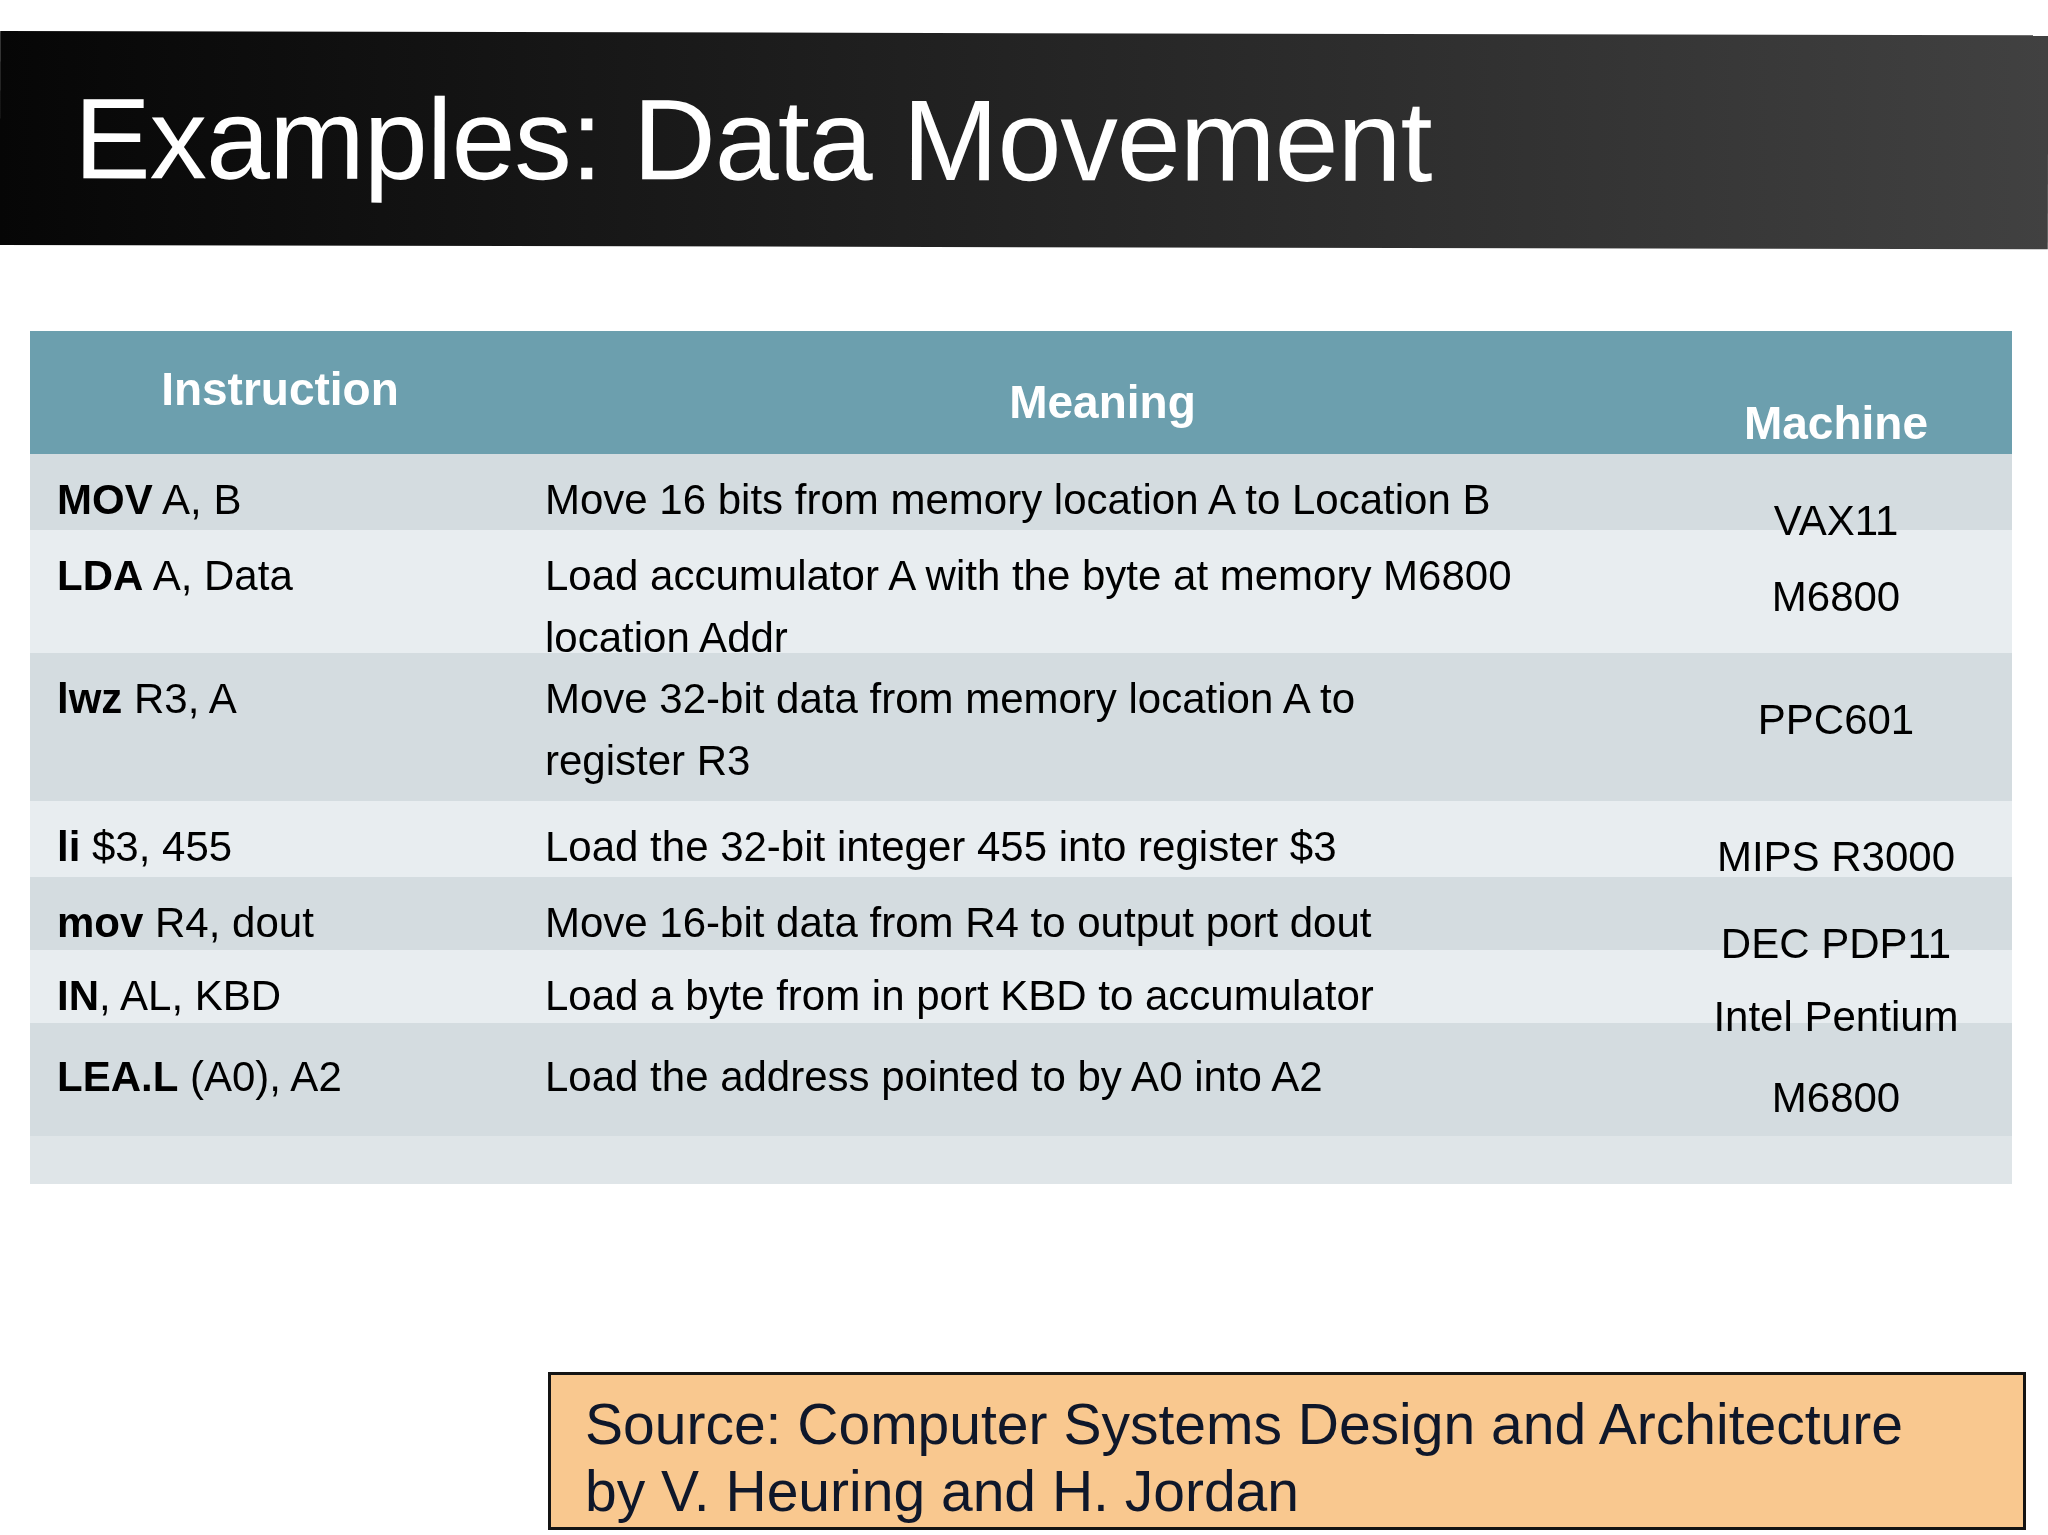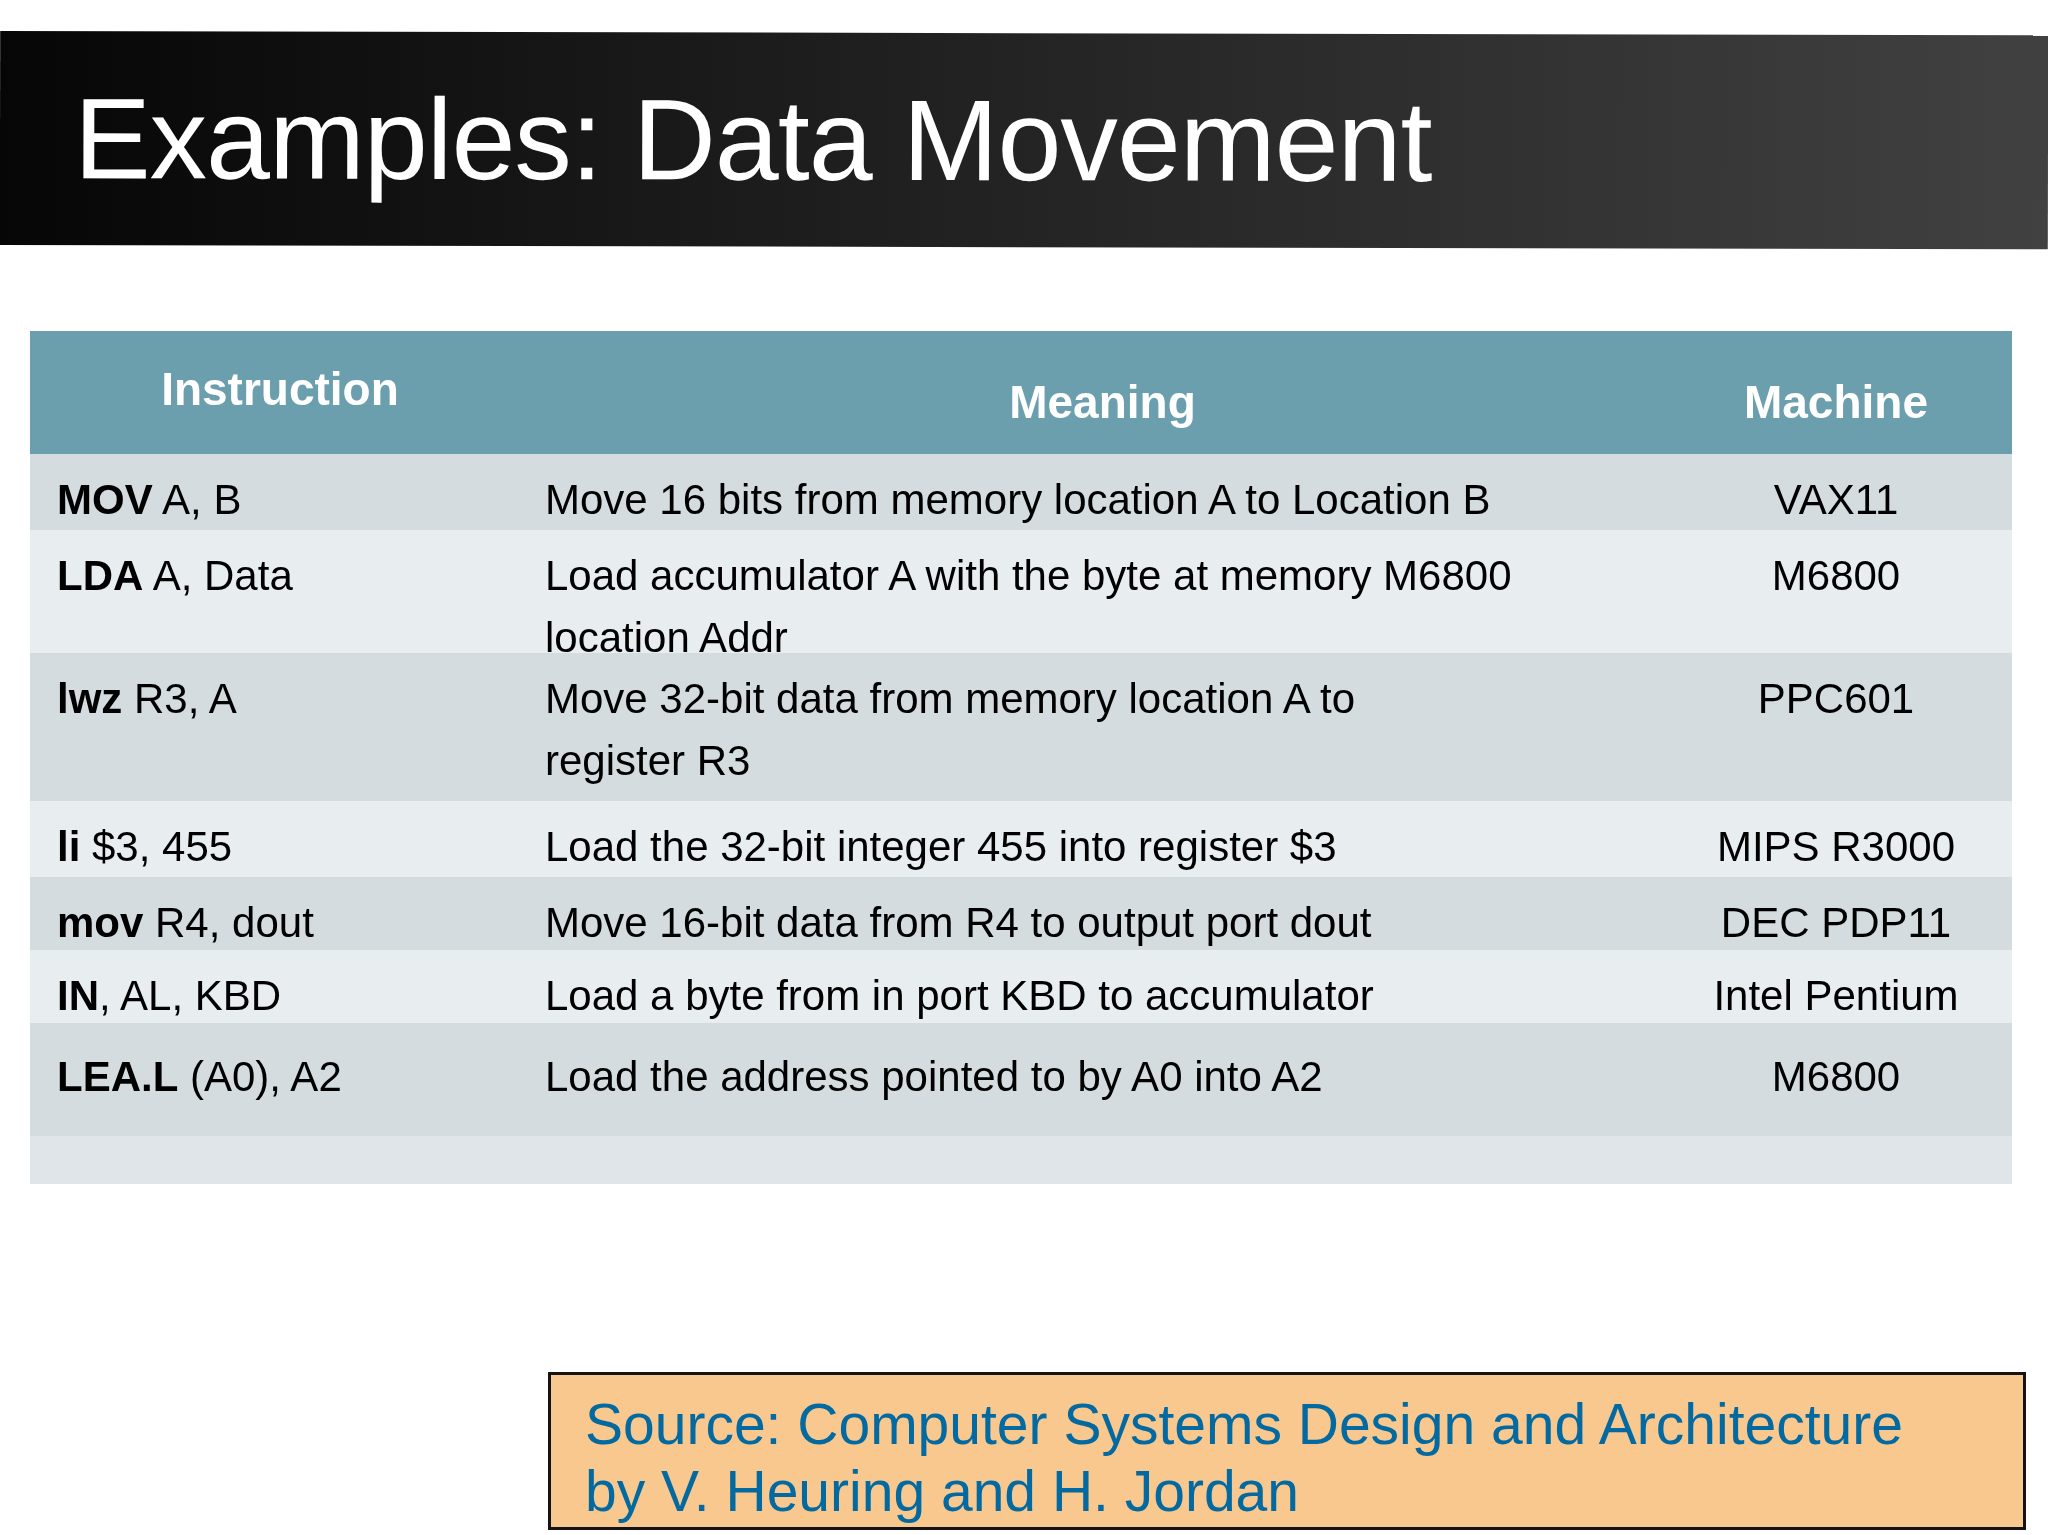--- a/index.html
+++ b/index.html
@@ -35,21 +35,21 @@
     letter-spacing:-1px;
   }
   .itable{
     position:absolute;left:30px;top:331px;width:1982px;
   }
   .trow{display:flex;width:100%;}
   .thead{height:123px;background:var(--teal);}
   .cell{box-sizing:border-box;}
   .c1{width:500px;padding-left:27px;}
   .c2{width:1130px;padding-left:15px;}
-  .c3{width:352px;text-align:center;}
+  .c3{width:352px;text-align:center;margin-top:21px;}
   .th{color:#ffffff;font-weight:bold;font-size:46px;text-align:center;}
   .th.c1{padding-left:0;padding-top:31px;}
   .th-lower{padding-top:44px;}
   .body-row .cell{font-size:42px;padding-top:15px;line-height:62px;}
   .body-row .c1{white-space:pre-wrap;}
   #rows .trow:nth-child(odd){background:var(--row-dark);}
   #rows .trow:nth-child(even){background:var(--row-light);}
   #rows .trow:nth-child(1){height:76px;}
   #rows .trow:nth-child(2){height:123px;}
   #rows .trow:nth-child(3){height:148px;}
@@ -59,21 +59,21 @@
   #rows .trow:nth-child(7){height:105px;padding-top:8px;}
   .empty-row{height:48px;background:var(--row-trailing);}
   .source-box{
     position:absolute;left:548px;top:1372px;width:1478px;height:158px;
     background:var(--source-bg);
     border:3px solid #141414;
     box-sizing:border-box;
     padding:16px 0 0 34px;
     font-size:57px;
     line-height:67px;
-    color:#0369a1;
+    color:#0f172a;
   }
 </style>
 </head>
 <body>
 
 <div class="slide">
 
   <div class="banner">
     <div class="title">Examples: Data Movement</div>
   </div>

